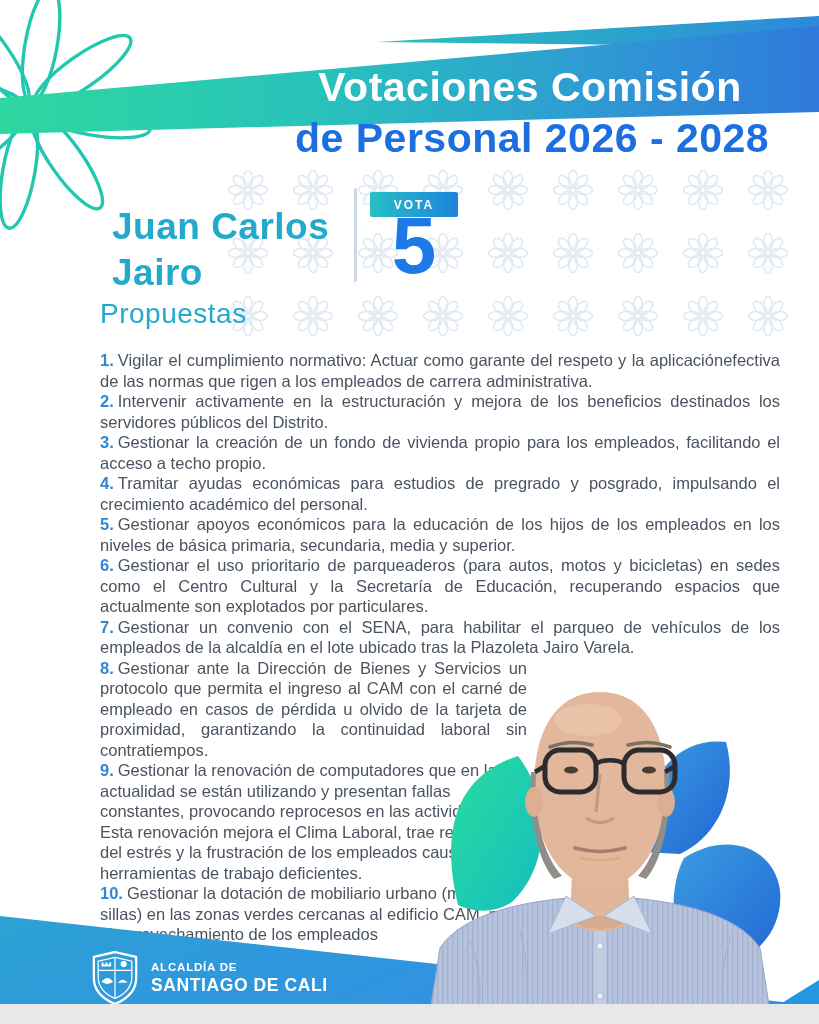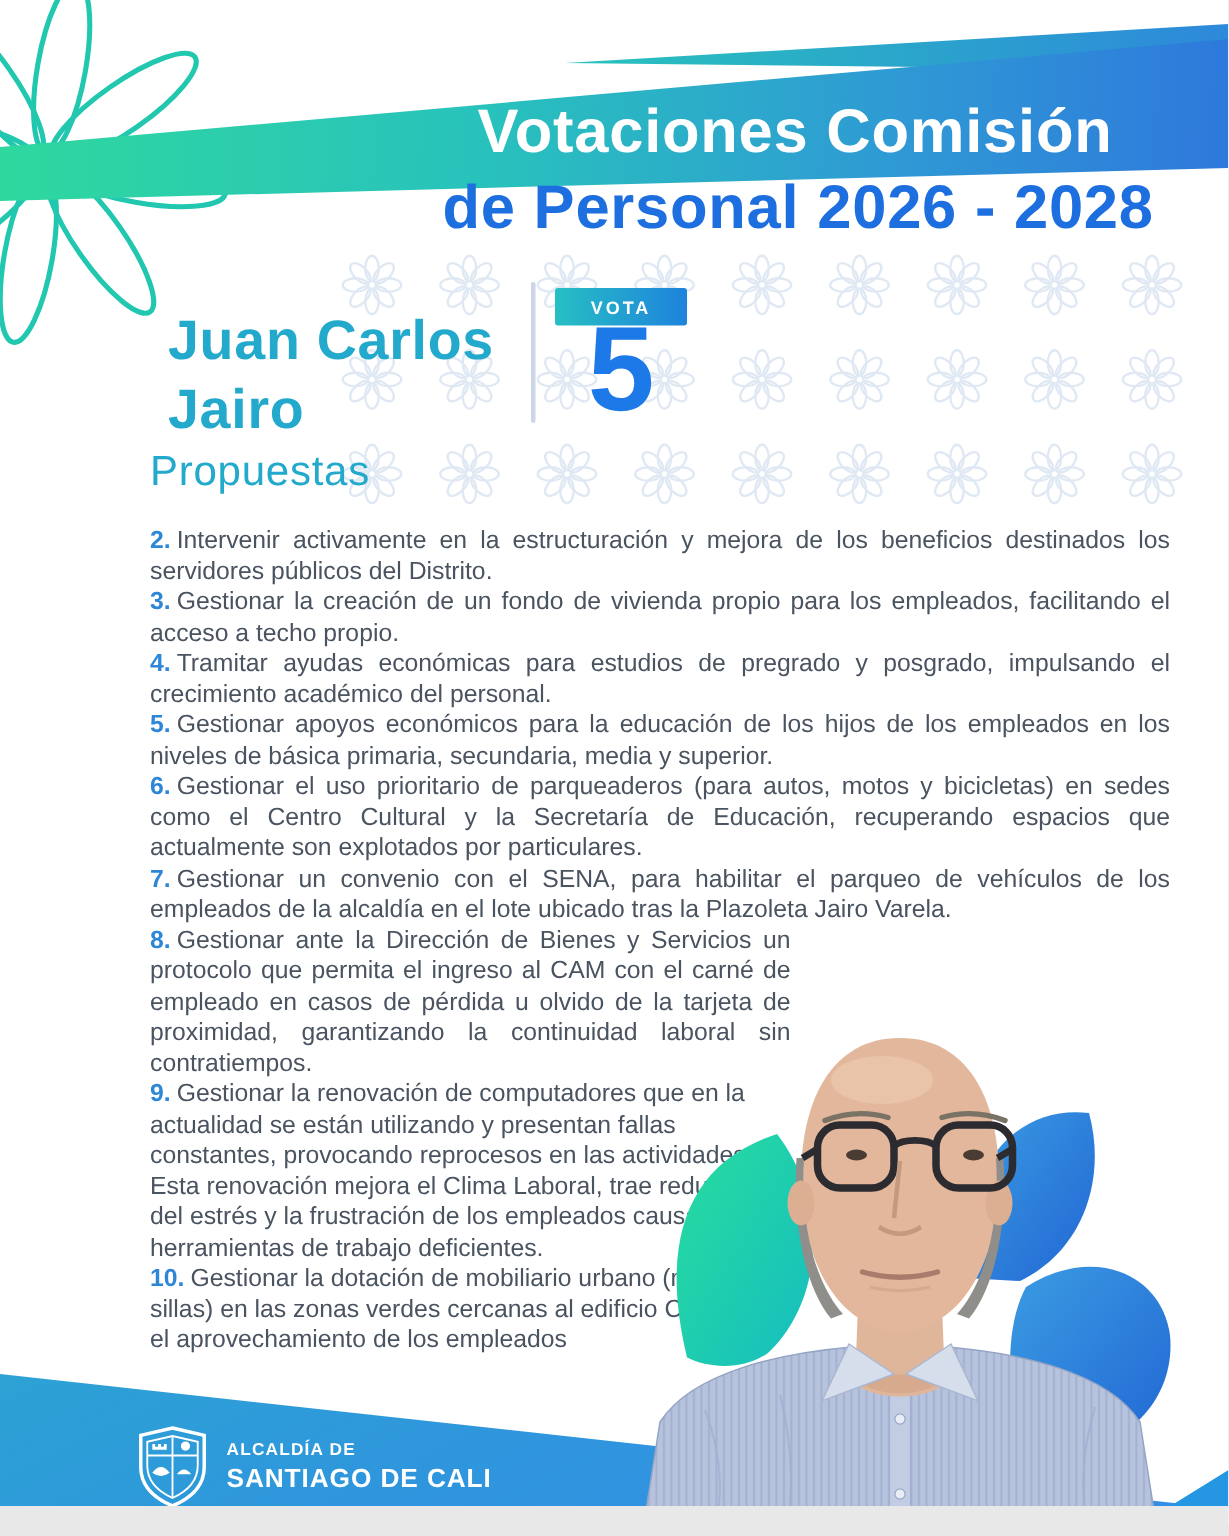--- a/index.html
+++ b/index.html
@@ -150,20 +150,21 @@
   <div class="name">
     <div>Juan Carlos</div>
     <div>Jairo</div>
   </div>
   <div class="divider"></div>
   <div class="vota-badge">VOTA</div>
   <div class="ballot-number">5</div>
 
   <div class="section-title">Propuestas</div>
   <div class="proposals">
+    <p class="justify"><span class="pnum">1.</span><span>Vigilar el cumplimiento normativo: Actuar como garante del respeto y la aplicaciónefectiva de las normas que rigen a los empleados de carrera administrativa.</span></p>
     <p class="justify"><span class="pnum">2.</span><span>Intervenir activamente en la estructuración y mejora de los beneficios destinados los servidores públicos del Distrito.</span></p>
     <p class="justify"><span class="pnum">3.</span><span>Gestionar la creación de un fondo de vivienda propio para los empleados, facilitando el acceso a techo propio.</span></p>
     <p class="justify"><span class="pnum">4.</span><span>Tramitar ayudas económicas para estudios de pregrado y posgrado, impulsando el crecimiento académico del personal.</span></p>
     <p class="justify"><span class="pnum">5.</span><span>Gestionar apoyos económicos para la educación de los hijos de los empleados en los niveles de básica primaria, secundaria, media y superior.</span></p>
     <p class="justify"><span class="pnum">6.</span><span>Gestionar el uso prioritario de parqueaderos (para autos, motos y bicicletas) en sedes como el Centro Cultural y la Secretaría de Educación, recuperando espacios que actualmente son explotados por particulares.</span></p>
     <p class="justify"><span class="pnum">7.</span><span>Gestionar un convenio con el SENA, para habilitar el parqueo de vehículos de los empleados de la alcaldía en el lote ubicado tras la Plazoleta Jairo Varela.</span></p>
     <p class="justify"><span class="photo-spacer"></span><span class="pnum">8.</span><span>Gestionar ante la Dirección de Bienes y Servicios un protocolo que permita el ingreso al CAM con el carné de empleado en casos de pérdida u olvido de la tarjeta de proximidad, garantizando la continuidad laboral sin contratiempos.</span></p>
     <p><span class="pnum">9.</span><span>Gestionar la renovación de computadores que en la actualidad se están utilizando y presentan fallas constantes, provocando reprocesos en las actividades. Esta renovación mejora el Clima Laboral, trae reducción del estrés y la frustración de los empleados causada por herramientas de trabajo deficientes.</span></p>
     <p><span class="pnum">10.</span><span>Gestionar la dotación de mobiliario urbano (mesas y sillas) en las zonas verdes cercanas al edificio CAM, para el aprovechamiento de los empleados</span></p>
   </div>

